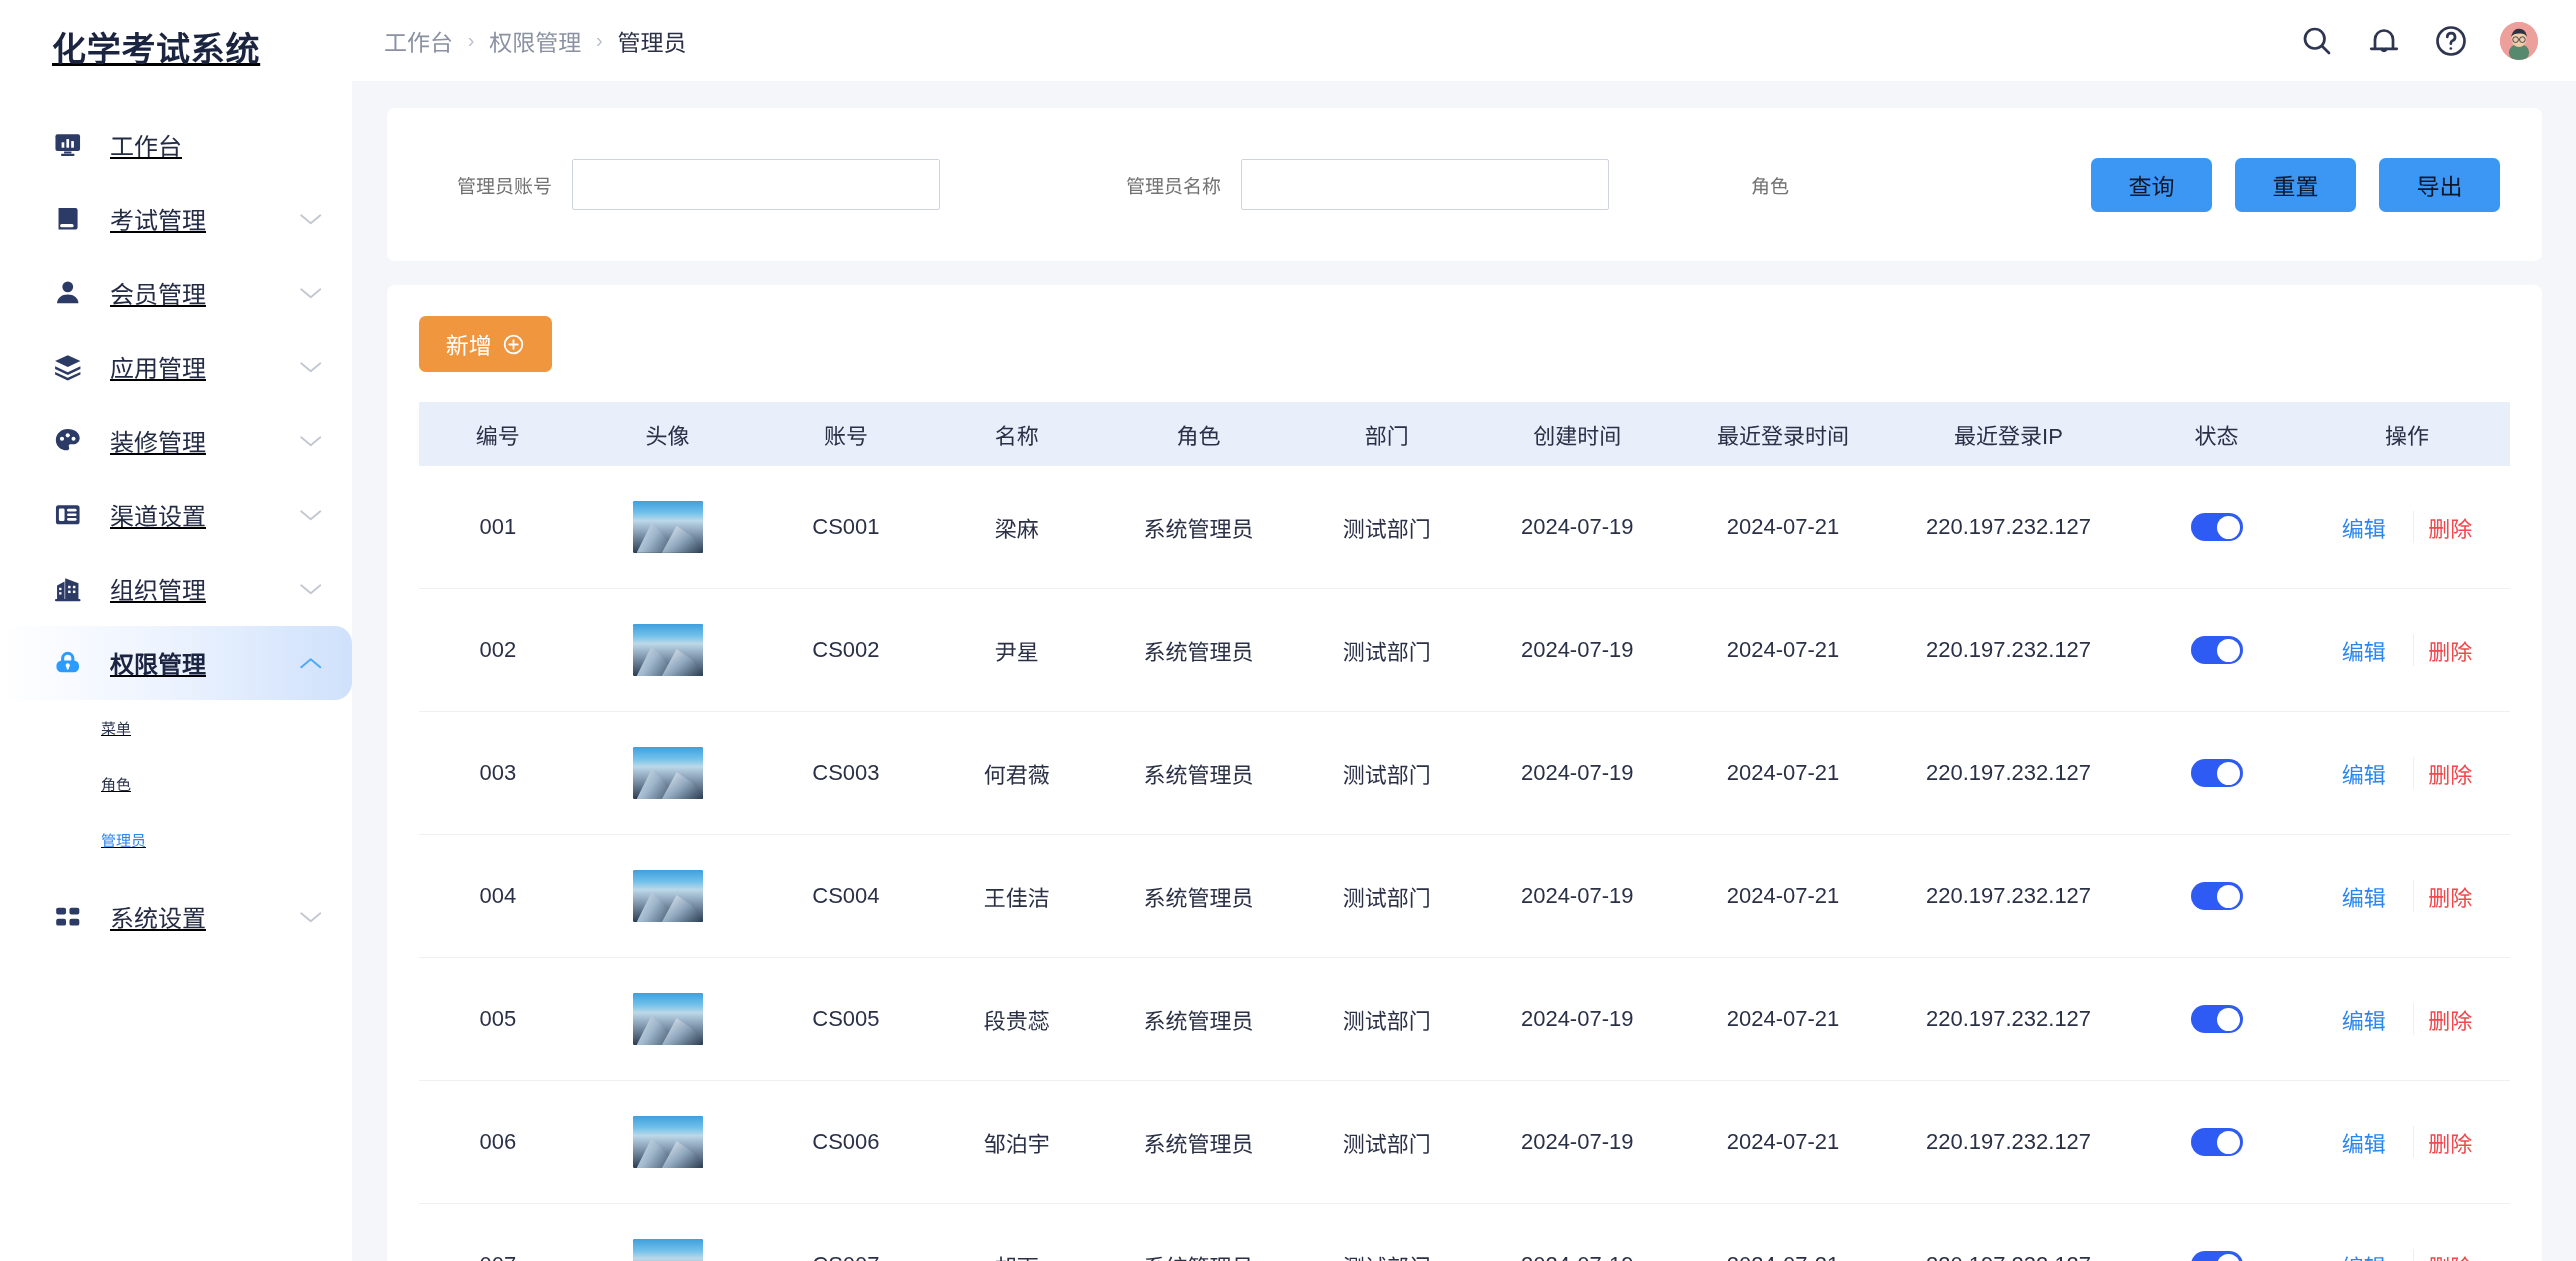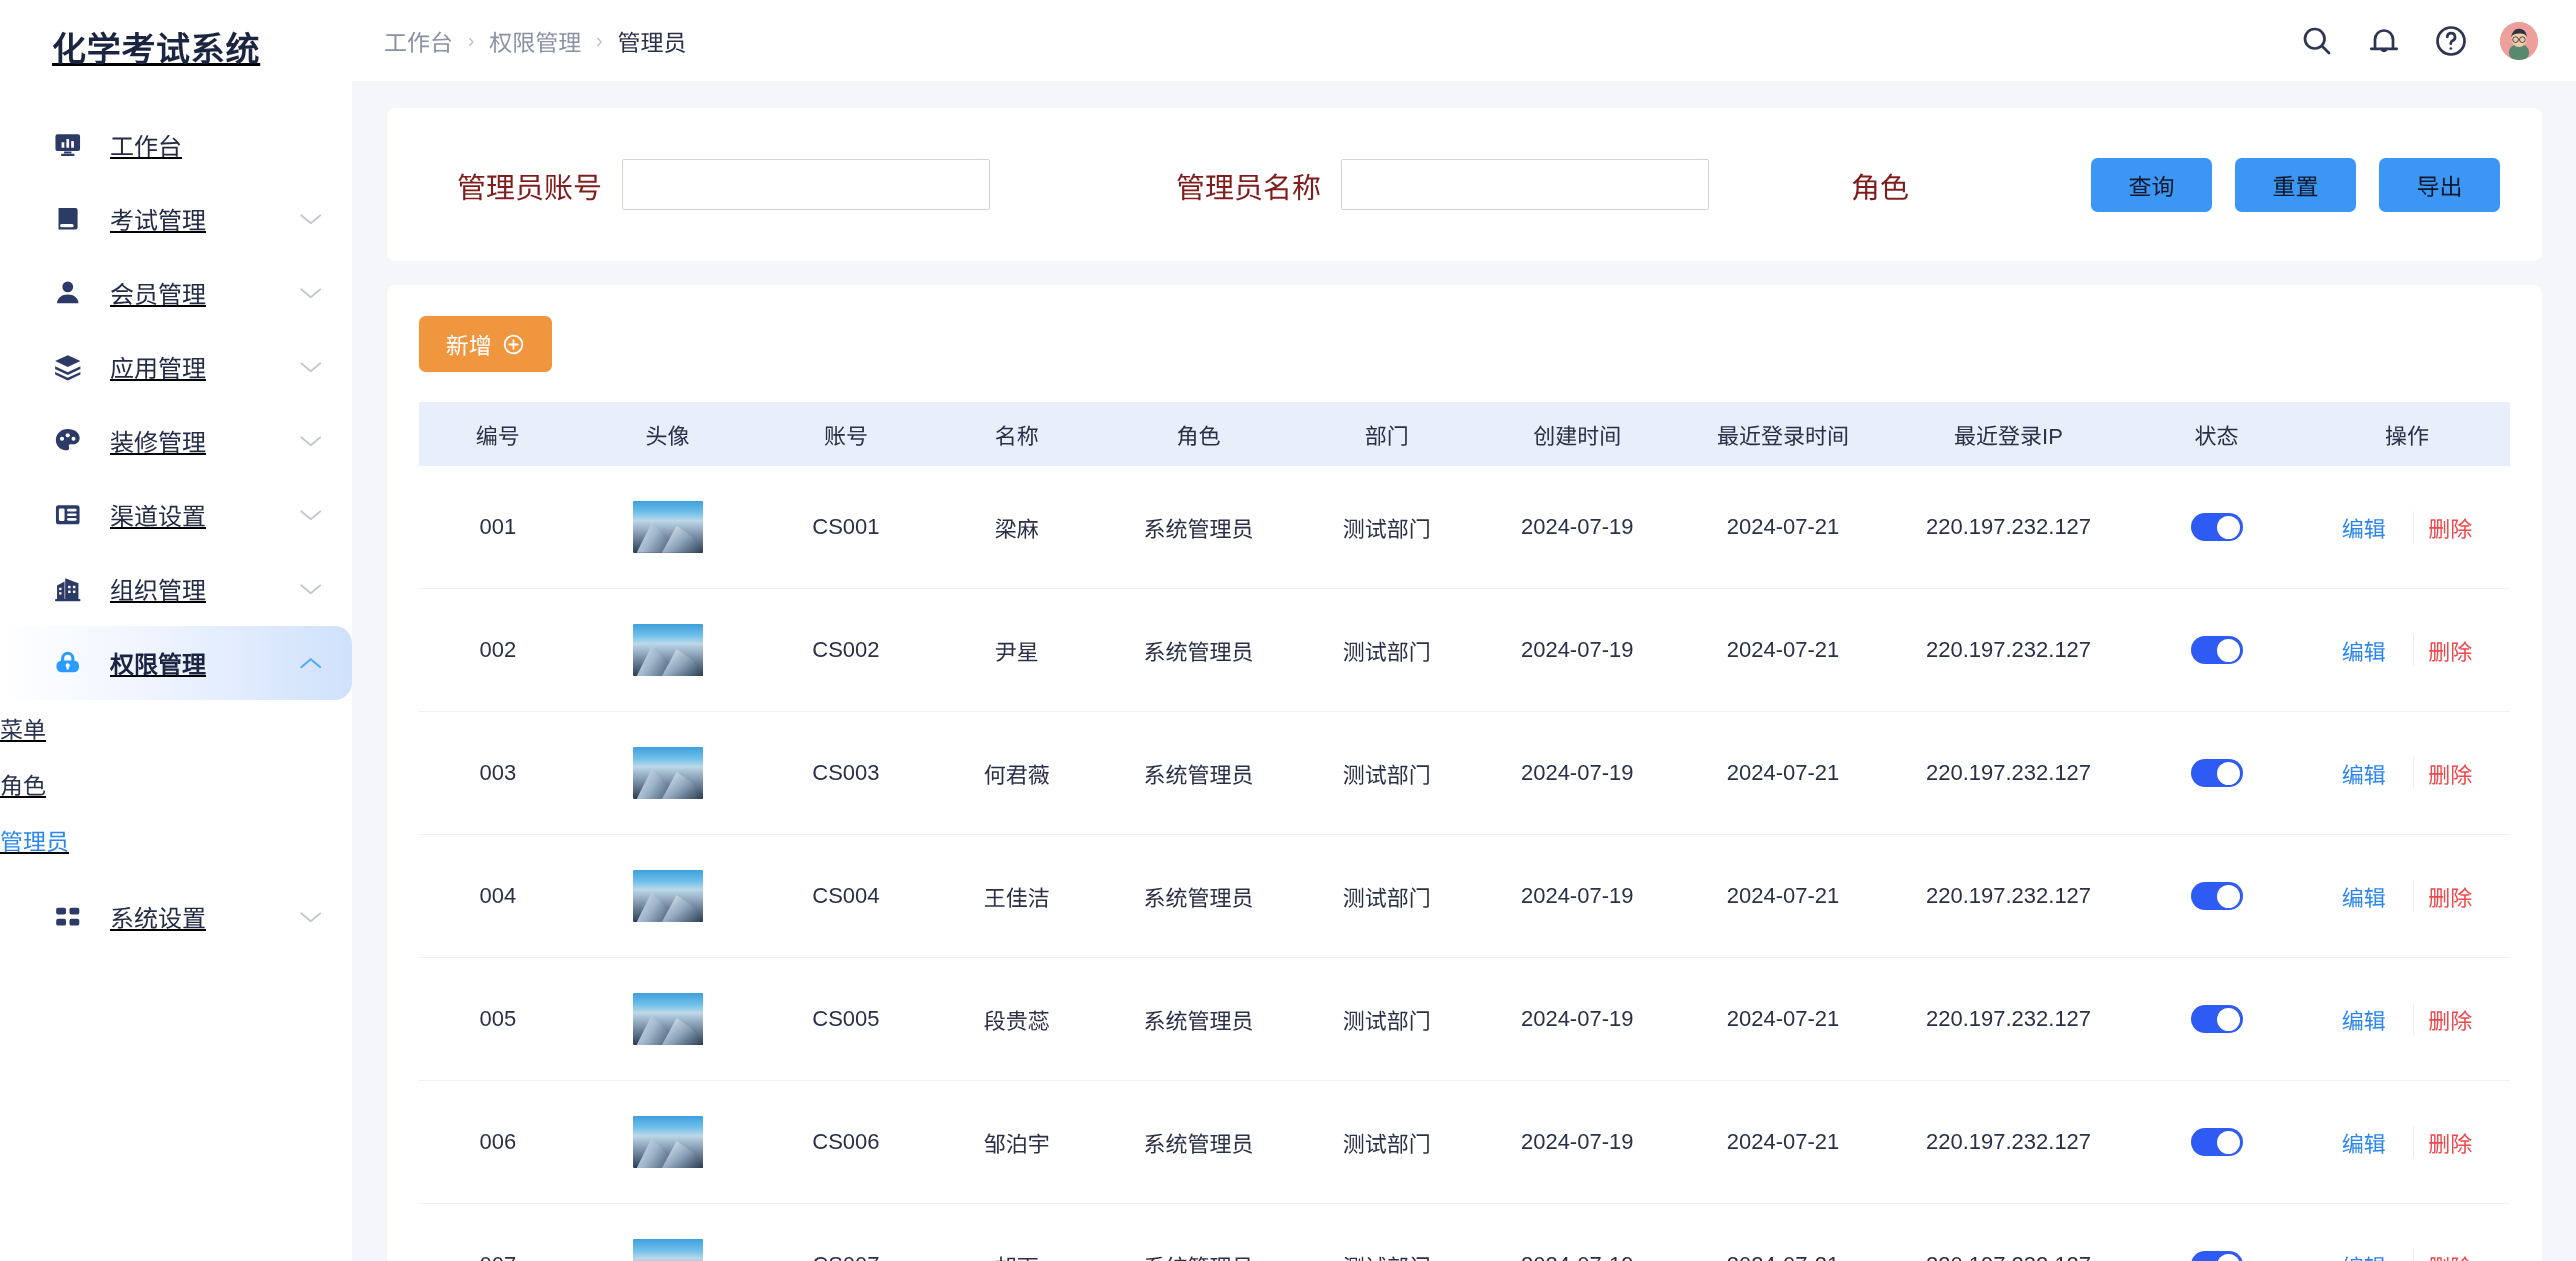--- a/index.html
+++ b/index.html
@@ -61,21 +61,22 @@
     border-bottom-right-radius: 17.4px;
   }
   .nav-item.active .nav-label { color: #1b2440; font-weight: bold; }
   .nav-item.active .nav-icon { color: #2b9bff; }
   .nav-item.active .nav-caret { color: #49a8fa; }
 
   .subnav { padding-bottom: 12px; }
   .subnav-item {
     height: 56px;
     display: flex; align-items: center;
-    font-size: 23px;
+    padding-left: 101px;
+    font-size: 15px;
     color: #2a3350;
     cursor: pointer;
   }
   .subnav-item.active { color: #2b86f0; }
 
   
   .main { flex: 1 1 auto; display: flex; flex-direction: column; min-width: 0; background: #f4f6fa; }
   .topbar {
     height: 81px; flex: 0 0 81px;
     background: #ffffff;
@@ -105,21 +106,21 @@
   
   .filter-card {
     background: #ffffff; border-radius: 8px;
     height: 153px;
     display: flex; align-items: center;
     padding: 0 42px 0 32px;
     margin-bottom: 24px;
   }
   .field { display: flex; align-items: center; }
   .field-label {
-    font-size: 29px; color: #7f1d1d; white-space: nowrap;
+    font-size: 19px; color: #737373; white-space: nowrap;
     margin-right: 20px;
   }
   .field-input {
     width: 368px; height: 51px;
     border: 1.3px solid #cfd3db;
     background: #fff; border-radius: 2px;
     font-size: 21.5px; color: #2a3046;
     padding: 0 14.8px;
     font-family: inherit;
   }

